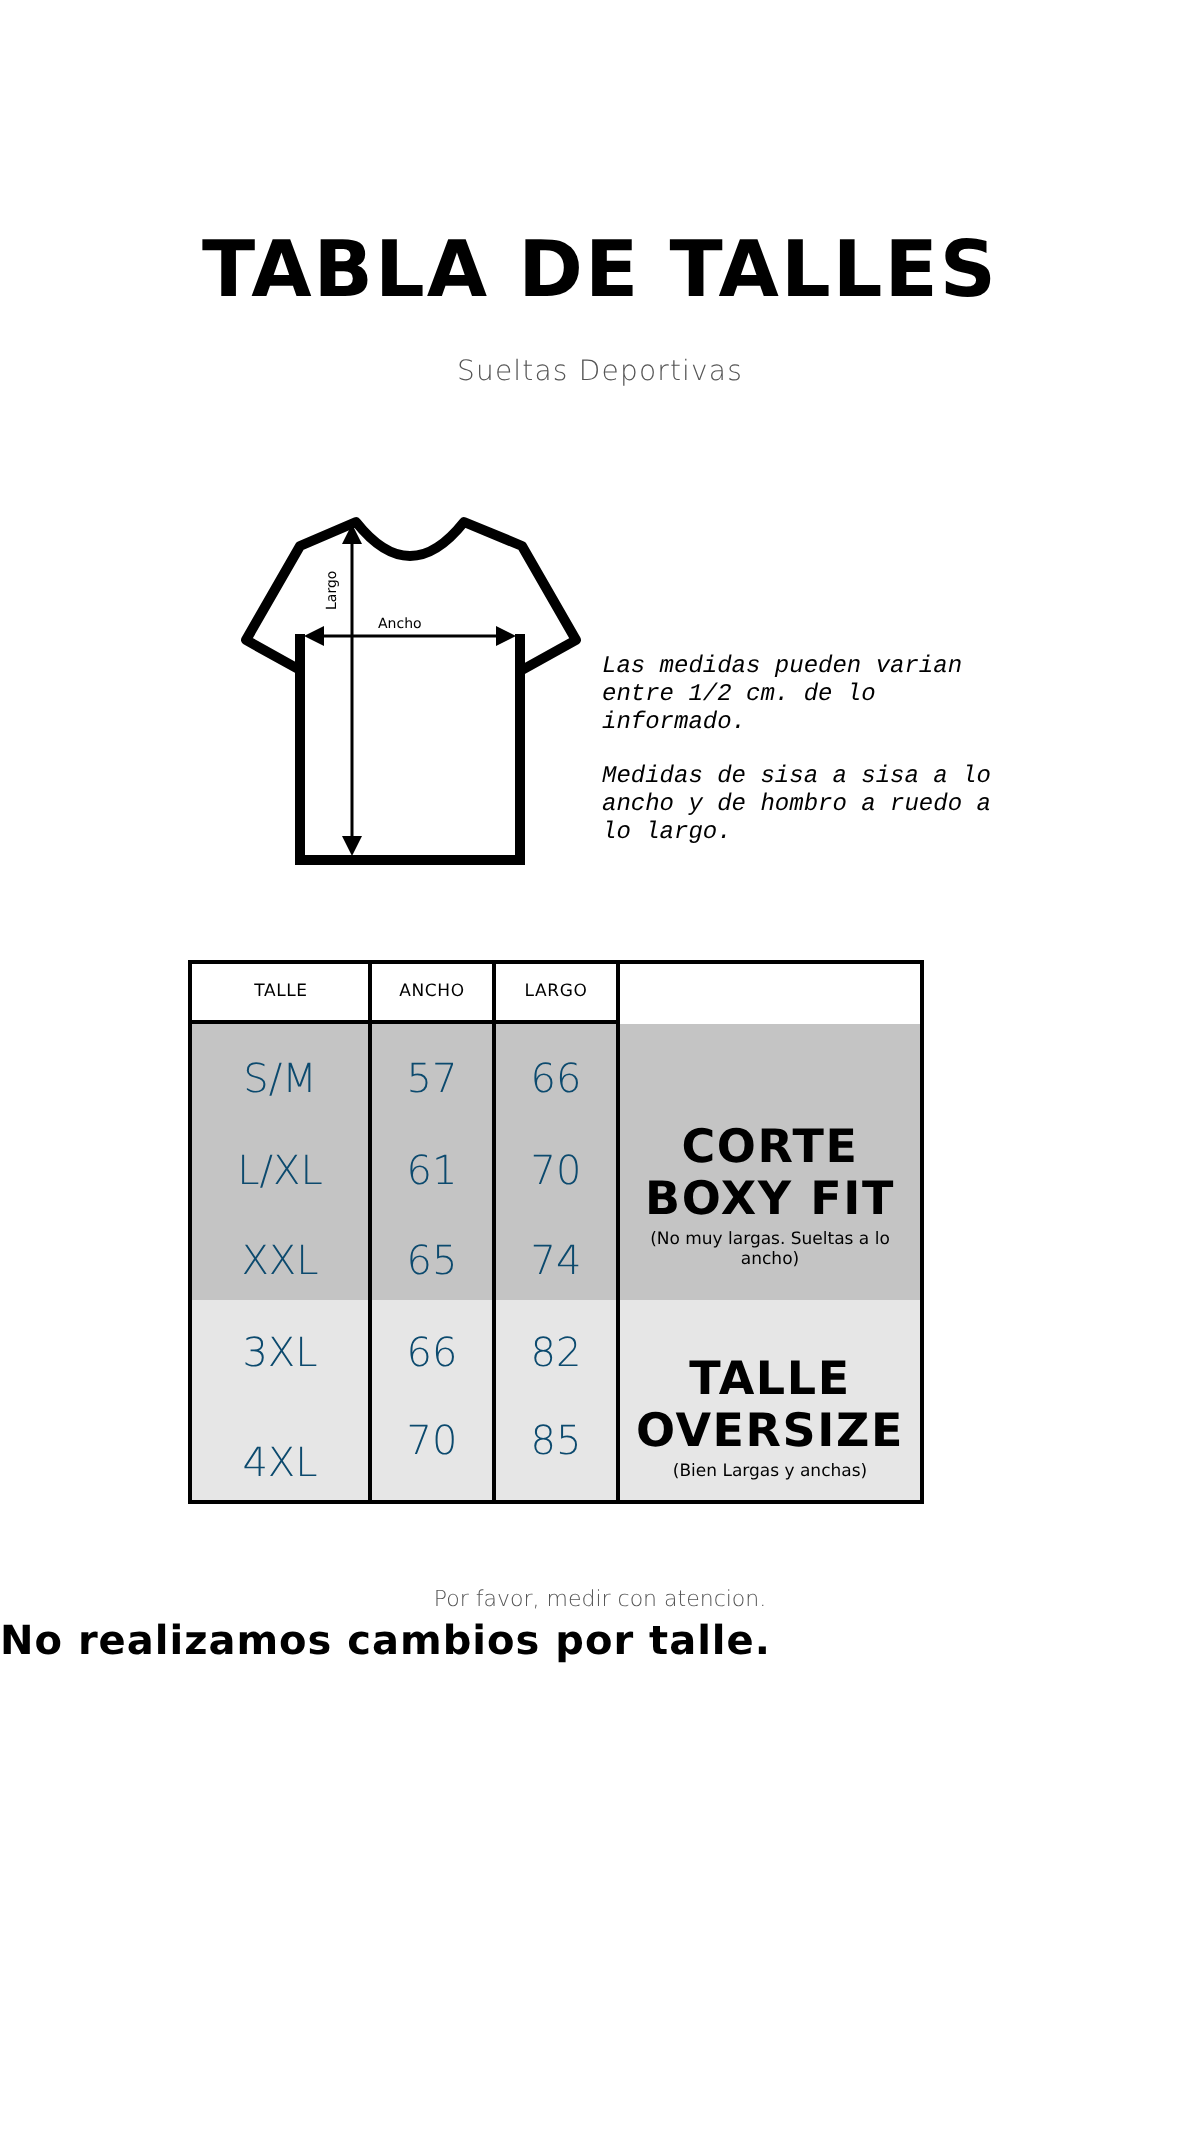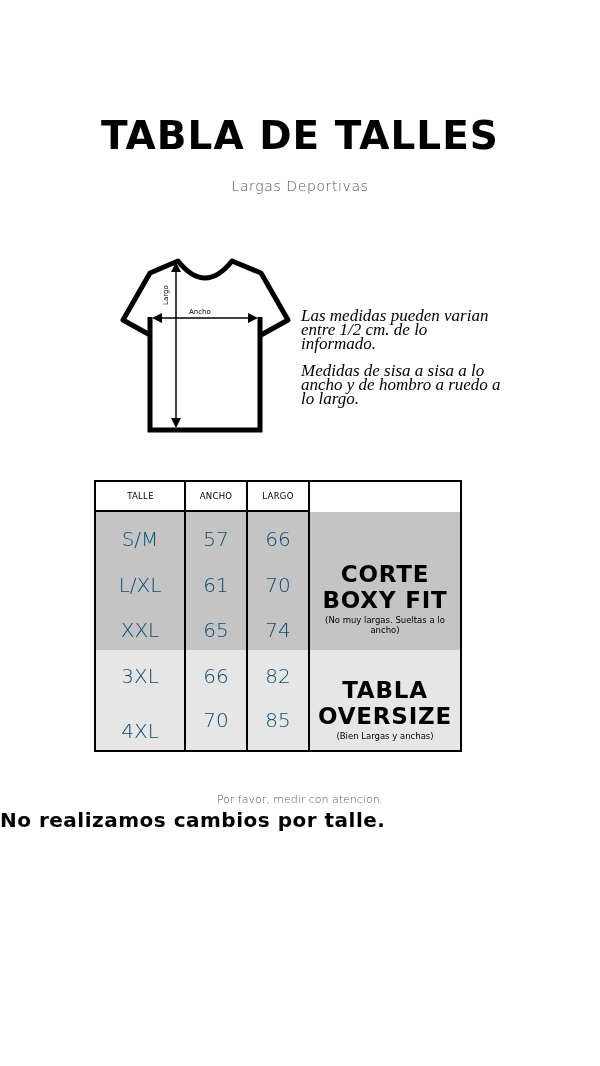--- a/index.html
+++ b/index.html
@@ -3,43 +3,43 @@
   <meta charset="utf-8">
   <style>
     html, body { margin: 0; padding: 0; background: #ffffff; }
     body { width: 600px; height: 1066px; position: relative; overflow: hidden;
       font-family: "DejaVu Sans", sans-serif; color: #000; }
     .title { position: absolute; top: 113px; left: 0; width: 600px; text-align: center;
       font-family: "DejaVu Sans", sans-serif; font-weight: bold; font-size: 39px; letter-spacing: 1px; }
     .subtitle { position: absolute; top: 178px; left: 0; width: 600px; text-align: center;
       font-family: "DejaVu Sans", sans-serif; font-size: 14px; color: #555; letter-spacing: 0.6px; font-weight: 300; }
     .shirt { position: absolute; left: 110px; top: 250px; width: 190px; height: 190px; }
-    .notes { position: absolute; left: 301px; top: 309px; width: 200px;
-      font-family: Liberation Serif, serif; font-style: italic; font-size: 17px; line-height: 14px; }
+    .notes { position: absolute; left: 301px; top: 326px; width: 200px;
+      font-family: Liberation Mono, monospace; font-style: italic; font-size: 12px; line-height: 14px; }
     .notes p { margin: 0 0 13px 0; }
     .table { position: absolute; left: 94px; top: 480px; width: 368px; height: 272px;
       border: 2px solid #000; box-sizing: border-box; }
     .hdr { position: absolute; top: 0; height: 30px; border-bottom: 2px solid #000; box-sizing: border-box;
       font-size: 8.5px; display: flex; align-items: center; justify-content: center; background: #fff; letter-spacing: 0.3px; }
     .col { position: absolute; top: 30px; bottom: 0; }
     .vline { position: absolute; top: 0; bottom: 0; width: 2px; background: #000; }
     .cell { position: absolute; width: 100%; text-align: center; font-size: 20px; color: #0c4a6e; font-weight: 300; }
     .bandA { position: absolute; left: 0; right: 0; top: 30px; height: 138px; background: #c4c4c4; }
     .bandB { position: absolute; left: 0; right: 0; top: 168px; bottom: 0; background: #e6e6e6; }
     .style-block { position: absolute; left: 214px; right: 0; text-align: center; }
     .style-name { font-weight: bold; font-size: 23px; letter-spacing: 0.8px; }
     .style-desc { font-size: 8.5px; margin-top: 2px; }
     .footer-small { position: absolute; top: 793px; left: 0; width: 600px; text-align: center; font-size: 11px; color: #555; font-weight: 300; }
     .footer-big { position: absolute; top: 808px; left: 0; width: 600px; text-align: left; font-size: 20px; font-weight: bold; letter-spacing: 0.5px; }
   </style>
 </head>
 <body>
 
 <div class="title">TABLA DE TALLES</div>
-<div class="subtitle">Largas Deportivas</div>
+<div class="subtitle">Sueltas Deportivas</div>
 
 <div class="shirt">
   <svg width="190" height="190" viewBox="0 0 190 190">
     <path d="M40 67 L40 180 L150 180 L150 67" fill="none" stroke="#000" stroke-width="5"></path>
     <path d="M40 85 L13 70 L40 23 L68 11 Q95 45 122 11 L151 23 L178 70 L151 85" fill="none" stroke="#000" stroke-width="5" stroke-linejoin="round"></path>
     <line x1="66" y1="16" x2="66" y2="174" stroke="#000" stroke-width="1.5"></line>
     <polygon points="66,12 61,22 71,22" fill="#000"></polygon>
     <polygon points="66,178 61,168 71,168" fill="#000"></polygon>
     <line x1="46" y1="68" x2="144" y2="68" stroke="#000" stroke-width="1.5"></line>
     <polygon points="42,68 52,63 52,73" fill="#000"></polygon>
@@ -86,19 +86,19 @@
     <div class="cell" style="top:106px">74</div>
     <div class="cell" style="top:152px">82</div>
     <div class="cell" style="top:196px">85</div>
   </div>
 
   <div class="style-block" style="top:79px">
     <div class="style-name">CORTE BOXY FIT</div>
     <div class="style-desc">(No muy largas. Sueltas a lo ancho)</div>
   </div>
   <div class="style-block" style="top:195px">
-    <div class="style-name">TABLA OVERSIZE</div>
+    <div class="style-name">TALLE OVERSIZE</div>
     <div class="style-desc">(Bien Largas y anchas)</div>
   </div>
 </div>
 
 <div class="footer-small">Por favor, medir con atencion.</div>
 <div class="footer-big">No realizamos cambios por talle.</div>
 
 </body></html>

